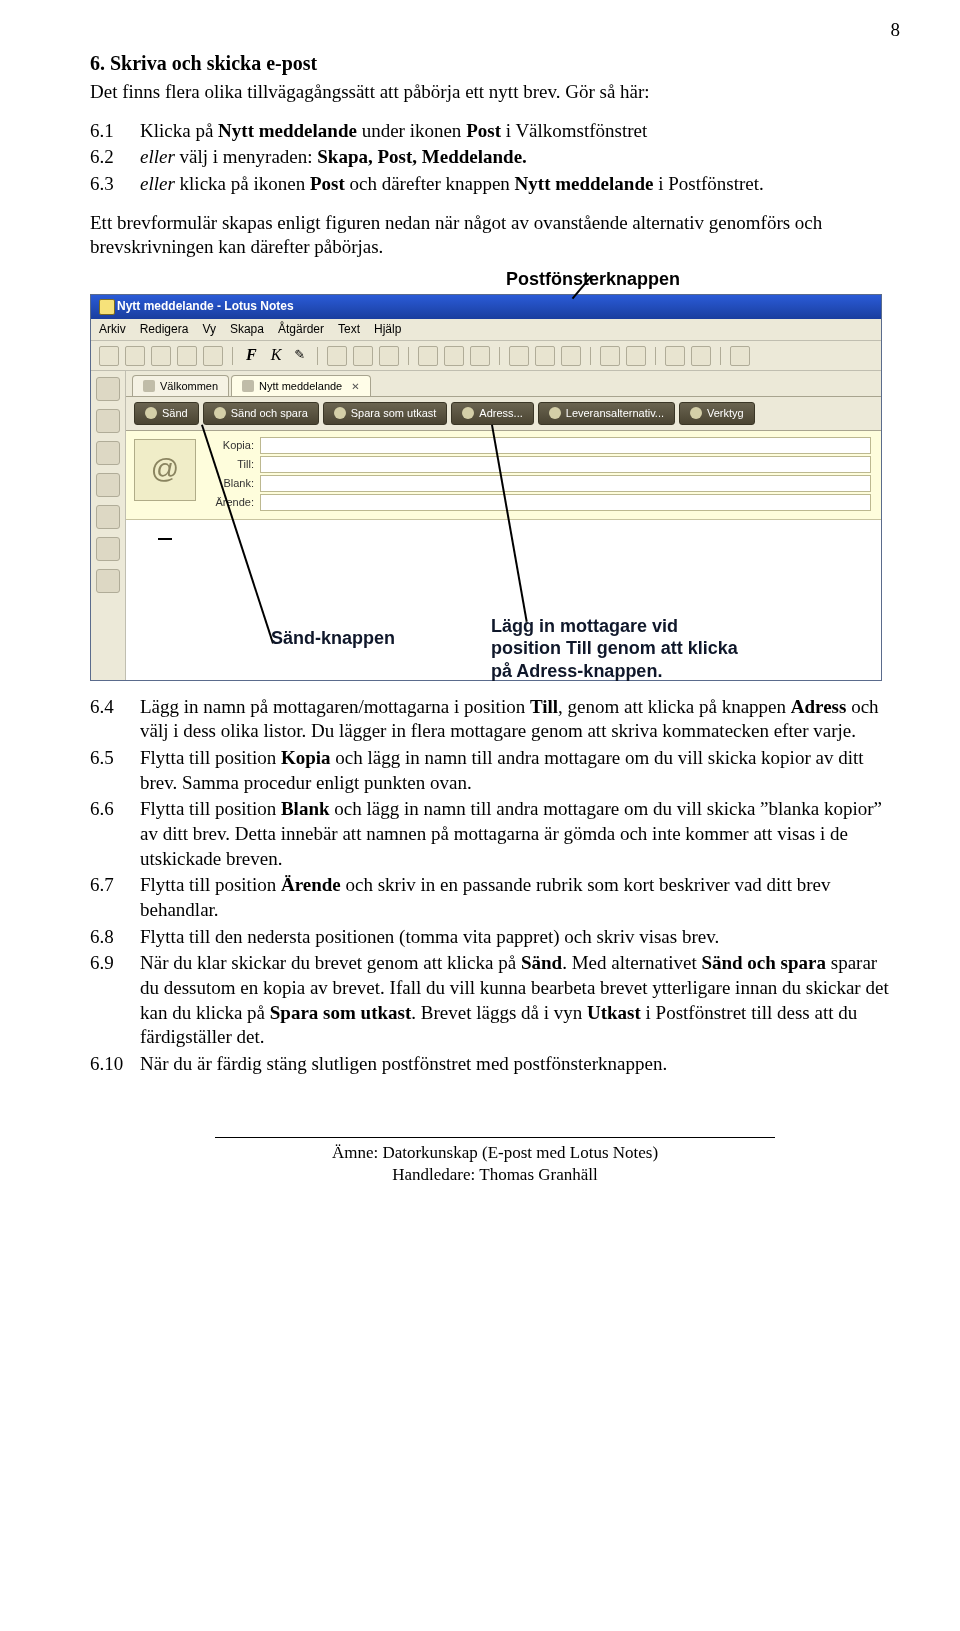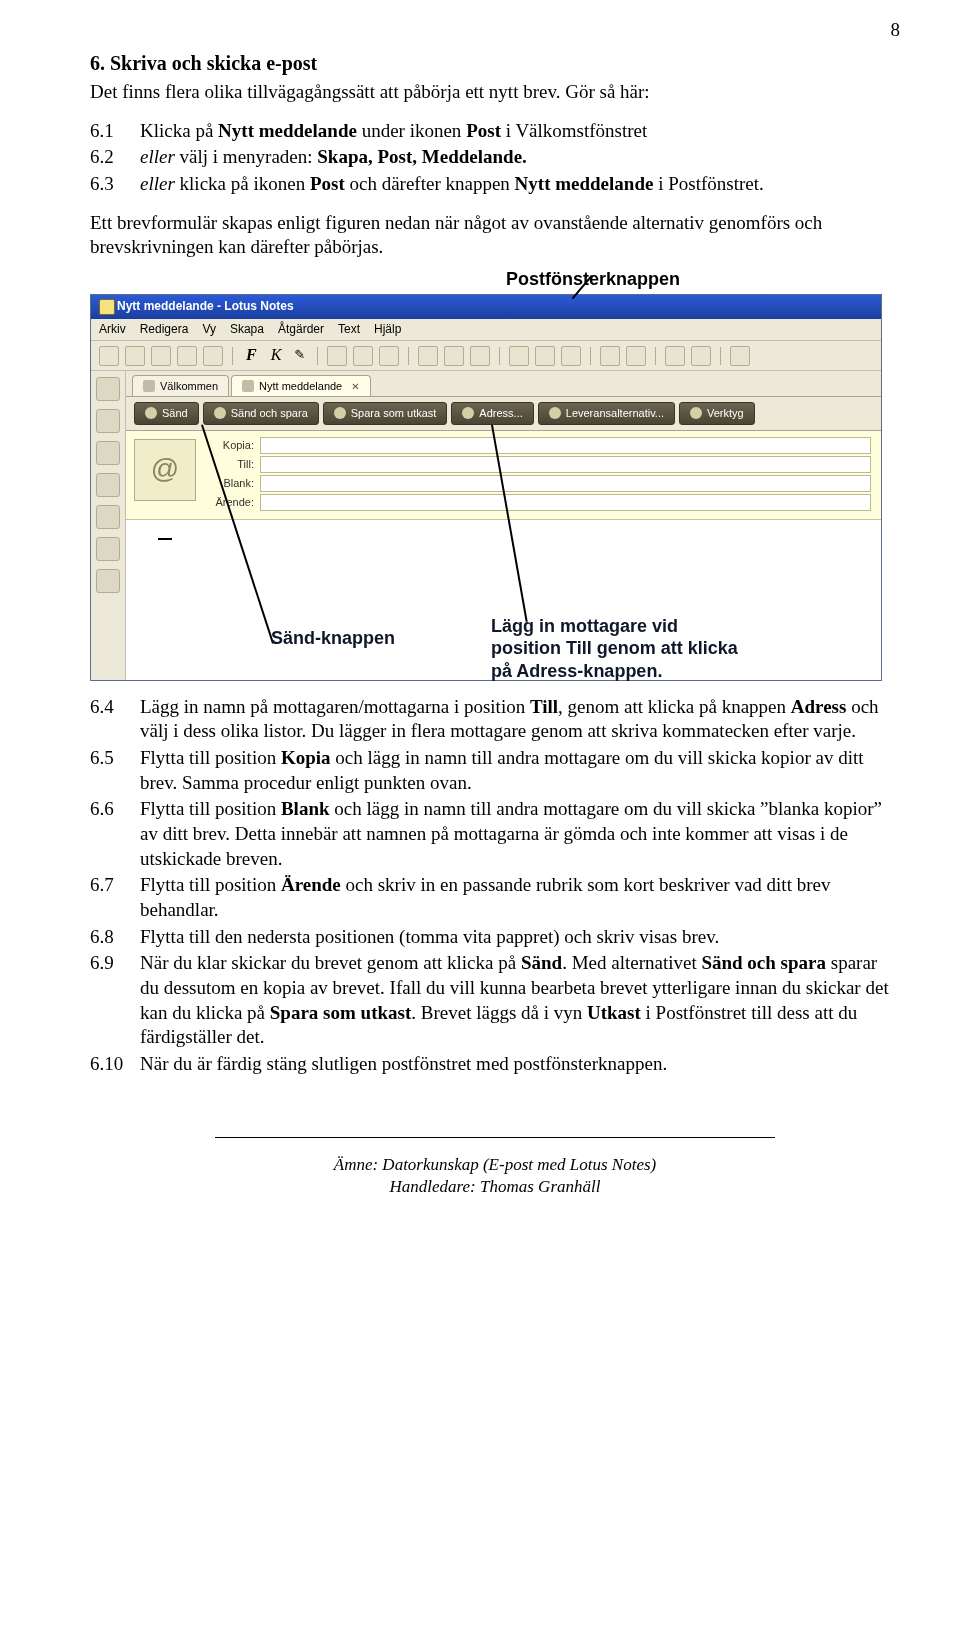--- a/index.html
+++ b/index.html
@@ -264,25 +264,24 @@
   }
   
   .arrow {
     position: absolute;
     background: #000;
     width: 2px;
     transform-origin: top left;
   }
   .footer {
     text-align: center;
-    font-style: italic;
     font-size: 17px;
     margin-top: 60px;
     border-top: 1px solid #000;
-    padding-top: 16px;
+    padding-top: 4px;
     width: 560px;
     margin-left: auto;
     margin-right: auto;
   }
   b { font-weight: bold; }
 </style>
 </head>
 <body>
 
 <div class="pagenum">8</div>

